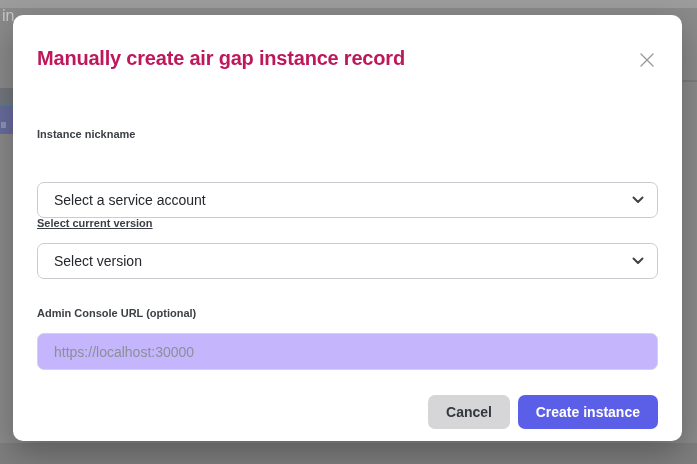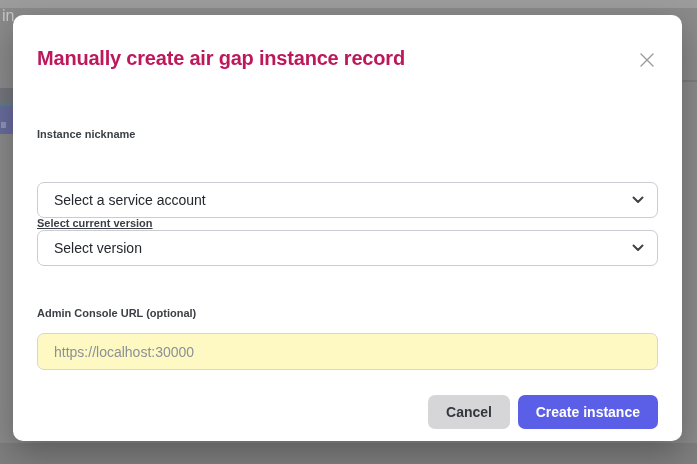--- a/index.html
+++ b/index.html
@@ -36,35 +36,35 @@
   .field-label {
     position:absolute; left:24px;
     font-size:11px; font-weight:700; color:#3b3f46;
   }
   .label-1 { top:113px; }
   .label-2 { top:202px;text-decoration:underline; }
   .label-3 { top:292px; }
 
   .select-wrap { position:absolute; left:24px; width:621px; height:36px; }
   .select-1 { top:139px;margin-top:28px; }
-  .select-2 { top:215px; }
+  .select-2 { top:228px; }
   select.control {
     width:100%; height:100%;
     -webkit-appearance:none; -moz-appearance:none; appearance:none;
     border:1px solid #c9ccd1; border-radius:7px; background:#ffffff;
     padding:0 34px 0 16px;
     font-family:inherit; font-size:14px; color:#24272c; cursor:pointer;
   }
   .chevron {
     position:absolute; right:14px; top:50%; margin-top:-4px;
     pointer-events:none; color:#3f4349;
   }
   input.control {
     position:absolute; left:24px; top:318px; width:621px; height:37px;
-    border:1px solid #d2d5da; border-radius:7px; background:#fef9c3;
+    border:1px solid #d2d5da; border-radius:7px; background:#c4b5fd;
     padding:0 16px; font-family:inherit; font-size:14px; color:#24272c;
   }
   input.control::placeholder { color:#8b9096; opacity:1; }
 
   .btn {
     position:absolute; top:380px; height:34px; border:none; border-radius:7px;
     font-family:inherit; font-size:14px; font-weight:700; cursor:pointer;
     padding:0 18px;
   }
   .btn-cancel { right:172px; background:#d6d6d8; color:#33373d; }

